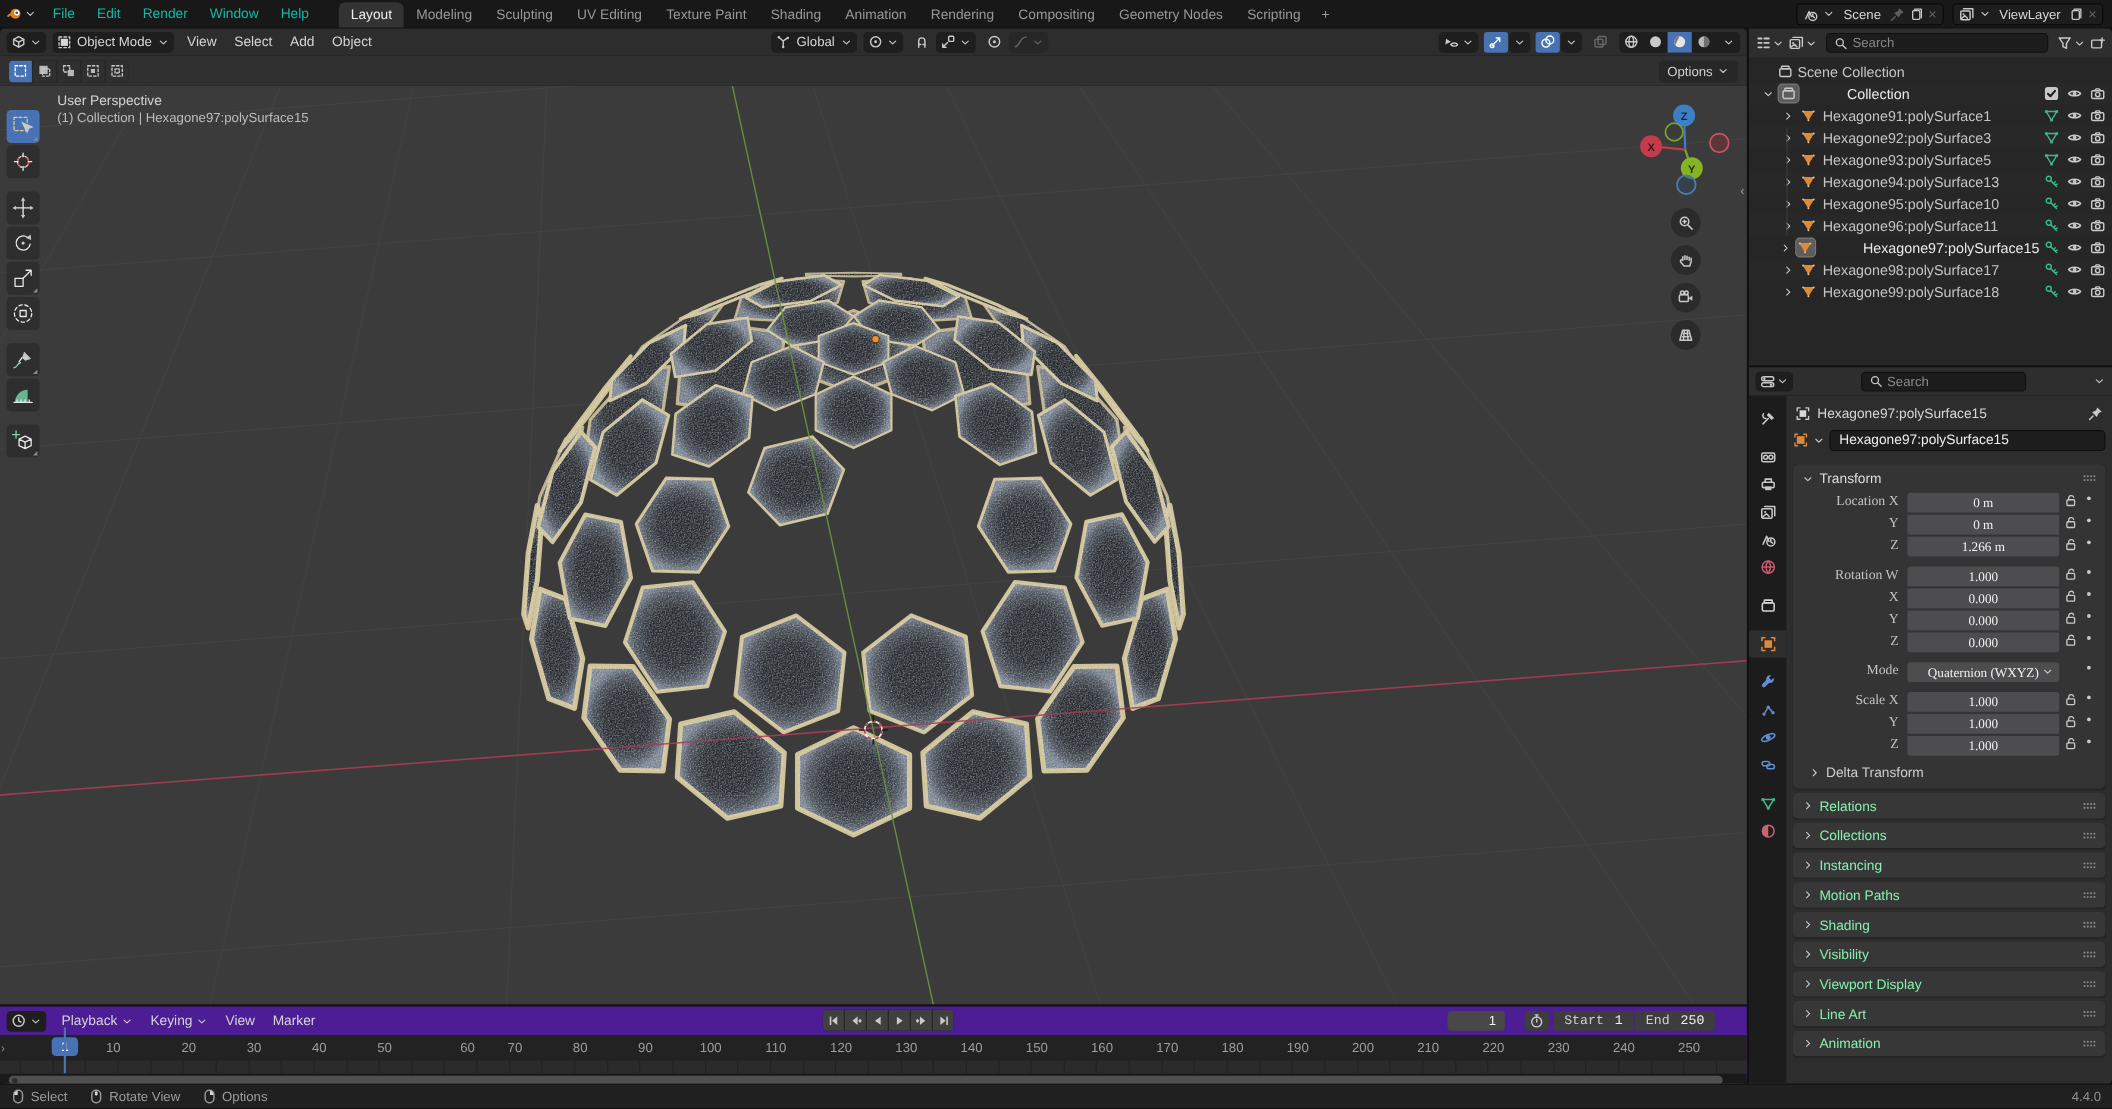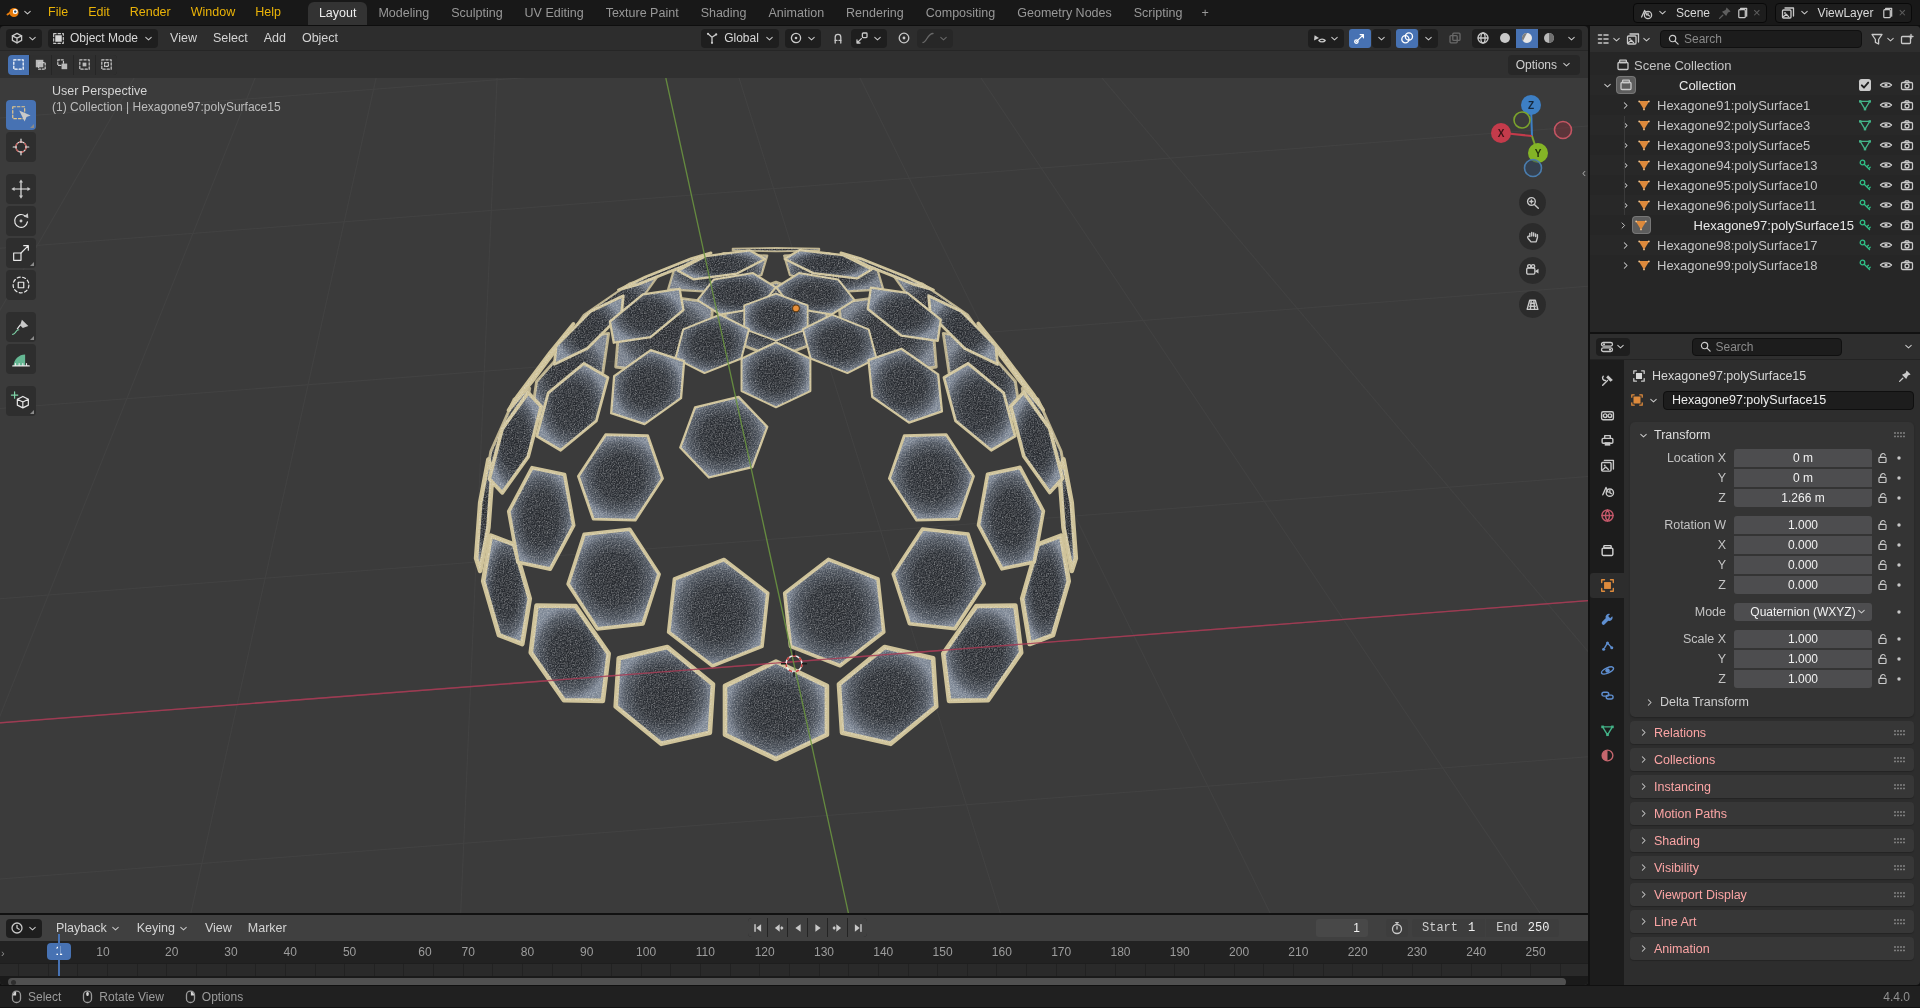--- a/index.html
+++ b/index.html
@@ -7,21 +7,21 @@
     font-family:"Liberation Sans", sans-serif; font-size:12px; color:#c9c9c9;
     -webkit-font-smoothing:antialiased; }
   .row { display:flex; align-items:center; }
   .grow { flex:1 1 auto; }
   svg.ic { display:block; fill:none; stroke:#c9c9c9; stroke-width:1.3; stroke-linecap:round; stroke-linejoin:round; }
   svg.ic .f { fill:#c9c9c9; stroke:none; }
 
   
   #topbar { height:26px; background:#181818; display:flex; align-items:stretch; padding:0 8px 0 6px; border-bottom:1px solid #0e0e0e; }
   #topbar .menus { display:flex; align-items:center; gap:2px; }
-  #topbar .menu { padding:0 9px; color:#eab308; font-size:12.5px; border-radius:3px; line-height:25px; }
+  #topbar .menu { padding:0 9px; color:#14b8a6; font-size:12.5px; border-radius:3px; line-height:25px; }
   #tabs { display:flex; align-items:flex-end; margin-left:18px; }
   .tab { padding:4px 11px 5px; color:#989898; font-size:12.5px; border-radius:6px 6px 0 0; }
   .tab.active { background:#333333; color:#eee; }
   .tab.add { color:#9a9a9a; padding:4px 8px 5px; }
   .ctx-pill { background:#1d1d1d; border:1px solid #090909; border-radius:4px; height:20px; display:flex; align-items:center; gap:4px; padding:0 5px; margin:auto 0 auto 8px; }
   .ctx-pill .lbl { color:#d8d8d8; font-size:12px; padding:0 4px; }
   .dim { opacity:.38; }
 
   
   #mid { display:flex; height:959px; background:#111; }
@@ -88,35 +88,35 @@
   .ptab { height:25px; display:flex; align-items:center; justify-content:center; color:#9d9d9d; }
   .ptab.gap { height:10px; }
   .ptab.active { background:#2d2d2d; border-radius:3px 0 0 3px; }
   #props-content { flex:1; padding:4px 6px 0 6px; overflow:hidden; }
   #breadcrumb { height:24px; display:flex; align-items:center; gap:6px; padding:0 2px; }
   #breadcrumb .txt { color:#d6d6d6; font-size:12.5px; }
   #name-row { height:24px; display:flex; align-items:center; gap:4px; }
   #name-field { flex:1; background:#1d1d1d; border:1px solid #0f0f0f; border-radius:4px; height:19px; line-height:17px; padding:0 8px; color:#ececec; font-size:12.5px; }
   #transform-panel { background:#343434; border-radius:5px; margin-top:10px; padding-bottom:8px; box-shadow:0 1px 2px rgba(0,0,0,.25); }
   .panel-head { height:26px; display:flex; align-items:center; gap:5px; padding:0 8px; color:#dedede; font-size:12.5px; }
-  .tr-row { display:flex; align-items:center; height:19px; margin:0 8px 1px 8px; }
+  .tr-row { display:flex; align-items:flex-start; height:19px; margin:0 8px 1px 8px;font-family:Liberation Serif, serif; }
   .tr-row .lab { width:96px; text-align:right; color:#c3c3c3; padding-right:8px; font-size:12.5px; white-space:nowrap; }
   .tr-row .field { flex:1; background:#4d4d4f; height:18px; line-height:18px; text-align:center; color:#f1f1f1; font-size:12px; position:relative; }
   .g-top .field { border-radius:3px 3px 0 0; }
   .g-bot .field { border-radius:0 0 3px 3px; }
   .g-solo .field { border-radius:3px; }
   .tr-row .lockbx { width:20px; display:flex; justify-content:center; }
   .tr-row .animdot { width:14px; display:flex; justify-content:center; }
   .gapline { height:7px; }
   .delta-row { display:flex; align-items:center; gap:5px; padding:6px 0 0 14px; color:#cdcdcd; font-size:12.5px; }
-  .cpanel { background:#373737; border-radius:4px; height:23px; display:flex; align-items:center; gap:5px; padding:0 8px; margin-top:4px; color:#fca5a5; font-size:12.5px; box-shadow:0 1px 1px rgba(0,0,0,.2); }
+  .cpanel { background:#373737; border-radius:4px; height:23px; display:flex; align-items:center; gap:5px; padding:0 8px; margin-top:4px; color:#86efac; font-size:12.5px; box-shadow:0 1px 1px rgba(0,0,0,.2); }
   .gripbx { margin-left:auto; opacity:.55; }
 
   
-  #timeline { height:70px; display:flex; flex-direction:column; background:#404040; border-radius:0 0 4px 4px; overflow:hidden; margin-top:2px; position:relative; }
+  #timeline { height:70px; display:flex; flex-direction:column; background:#4c1d95; border-radius:0 0 4px 4px; overflow:hidden; margin-top:2px; position:relative; }
   #tl-header { height:26px; display:flex; align-items:center; padding:0 6px; gap:2px; flex:none; position:relative; }
   #tl-playback { position:absolute; left:748px; top:3px; display:flex; gap:1px; background:#242424; border-radius:4px; overflow:hidden; }
   .pb-btn { width:19px; height:19px; background:#404040; display:flex; align-items:center; justify-content:center; }
   #tl-frame-field { position:absolute; left:1316px; top:4px; width:52px; height:18px; background:#484848; border-radius:3px; color:#f2f2f2; text-align:right; padding-right:8px; line-height:18px; }
   #tl-autokey { position:absolute; left:1386px; top:4px; width:22px; height:18px; background:#3d3d3d; border-radius:3px; display:flex; align-items:center; justify-content:center; }
   #tl-range { position:absolute; left:1412px; top:4px; display:flex; gap:1px; }
   .range-pill { height:18px; background:#3d3d3d; display:flex; align-items:center; padding:0 10px; gap:10px;font-family:Liberation Mono, monospace; }
   .range-pill .k { color:#cfcfcf; } .range-pill .v { color:#f0f0f0; }
   #tl-ruler { height:22px; background:#222222; position:relative; flex:none; }
   .tick-num { position:absolute; top:4px; transform:translateX(-50%); color:#9d9d9d; font-size:12px; }

